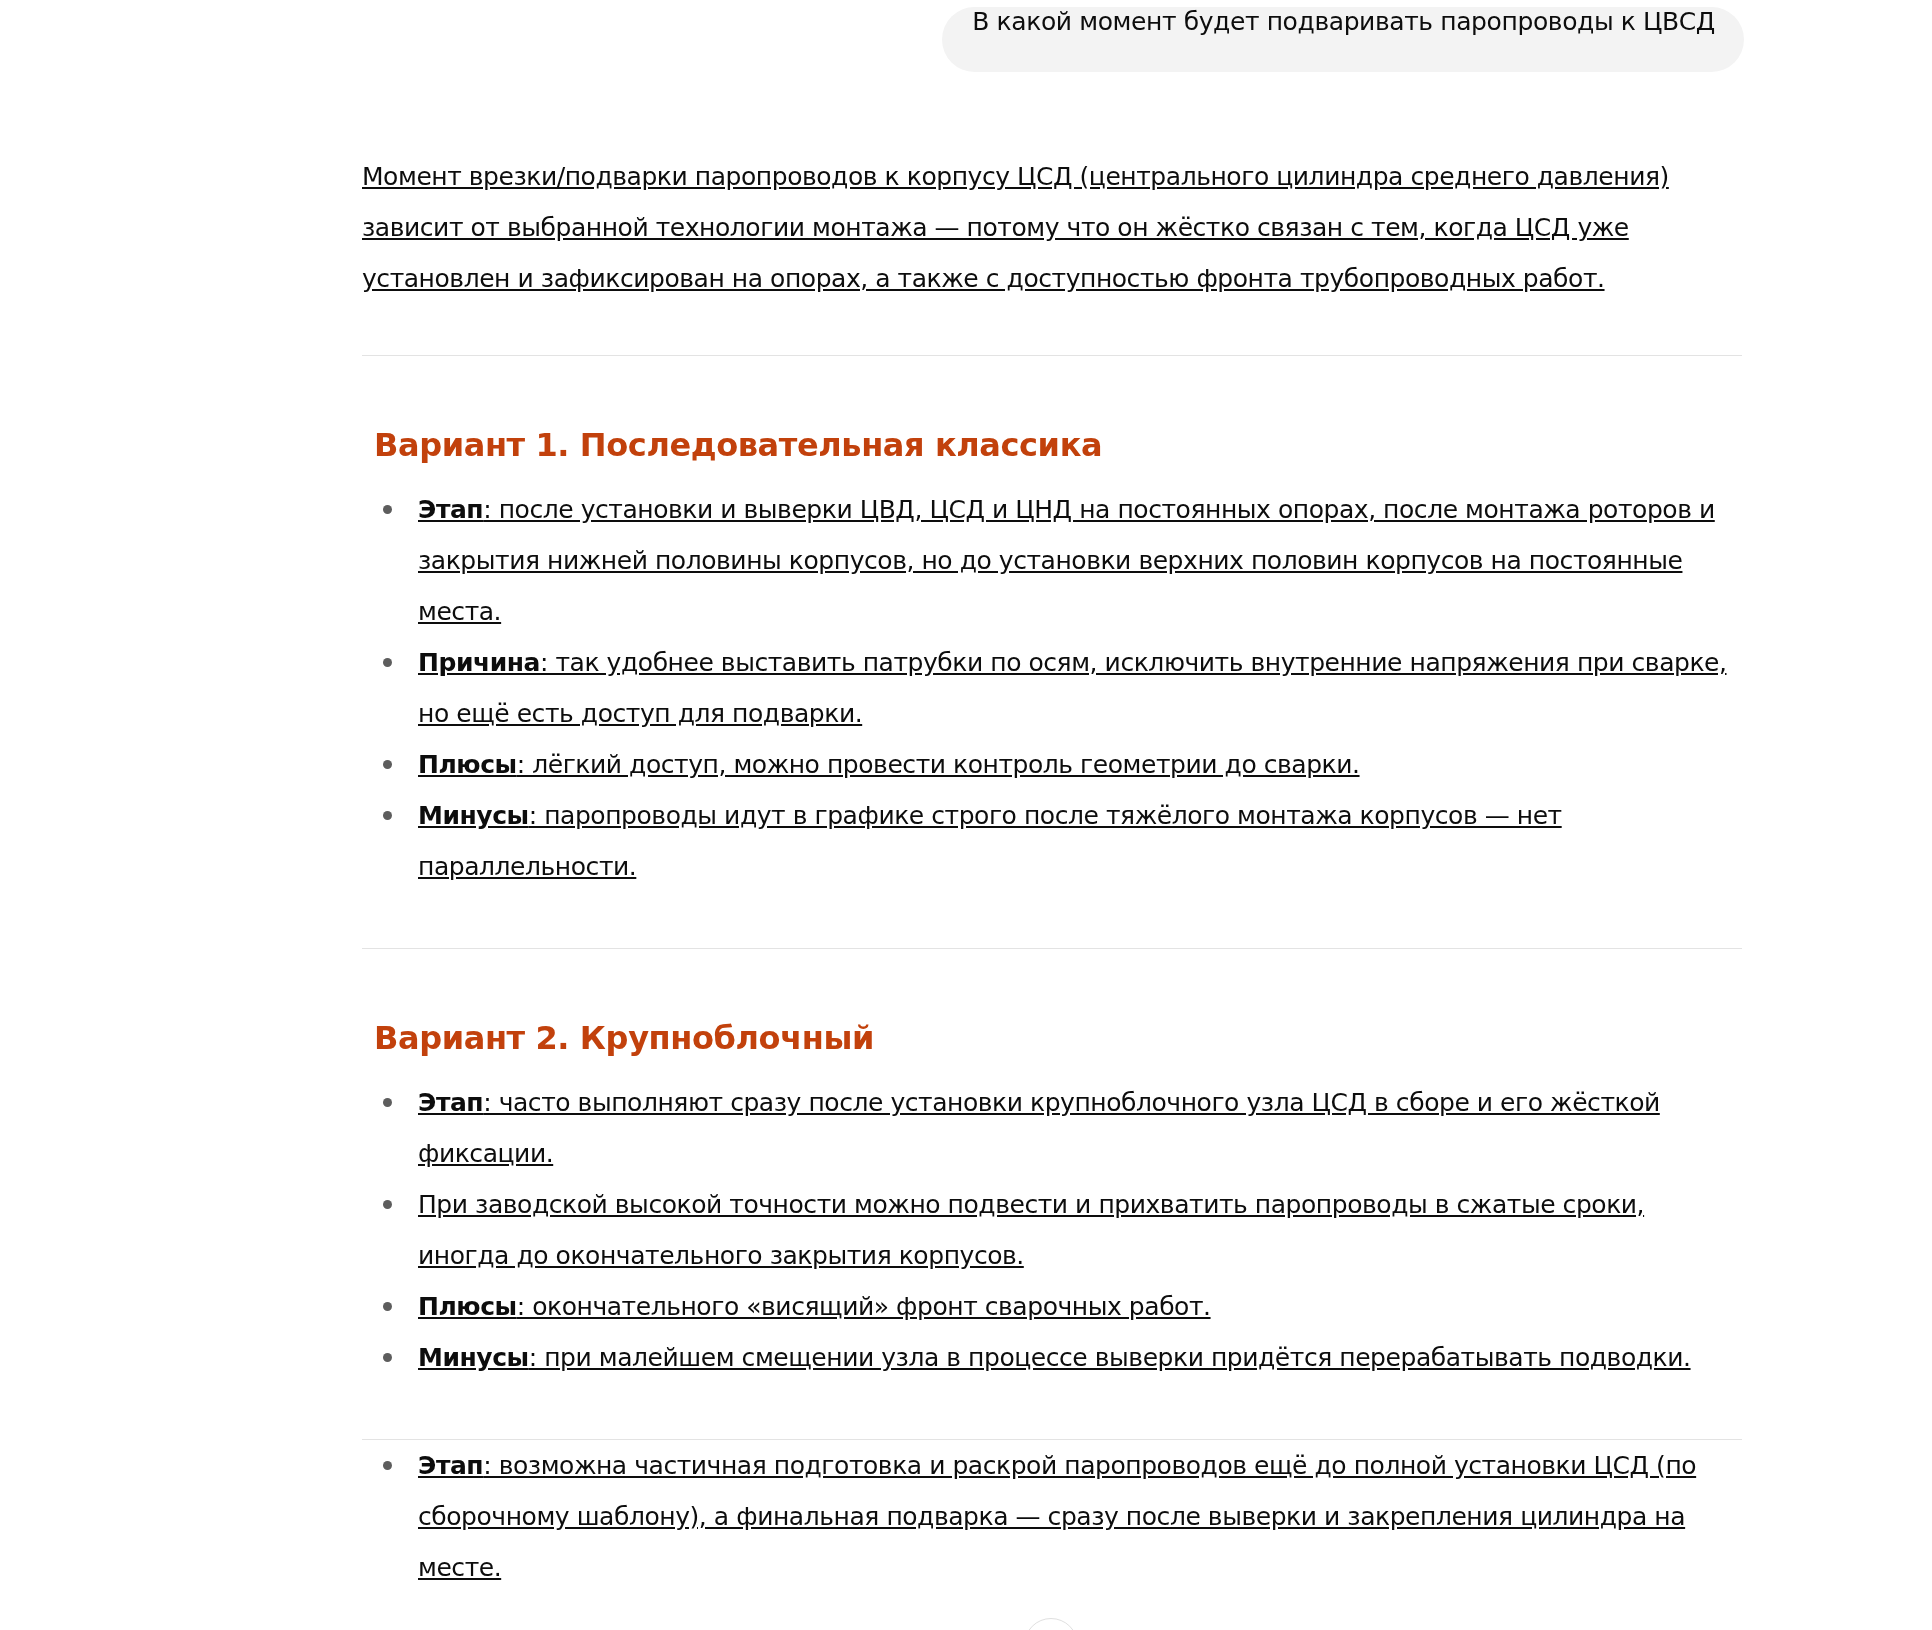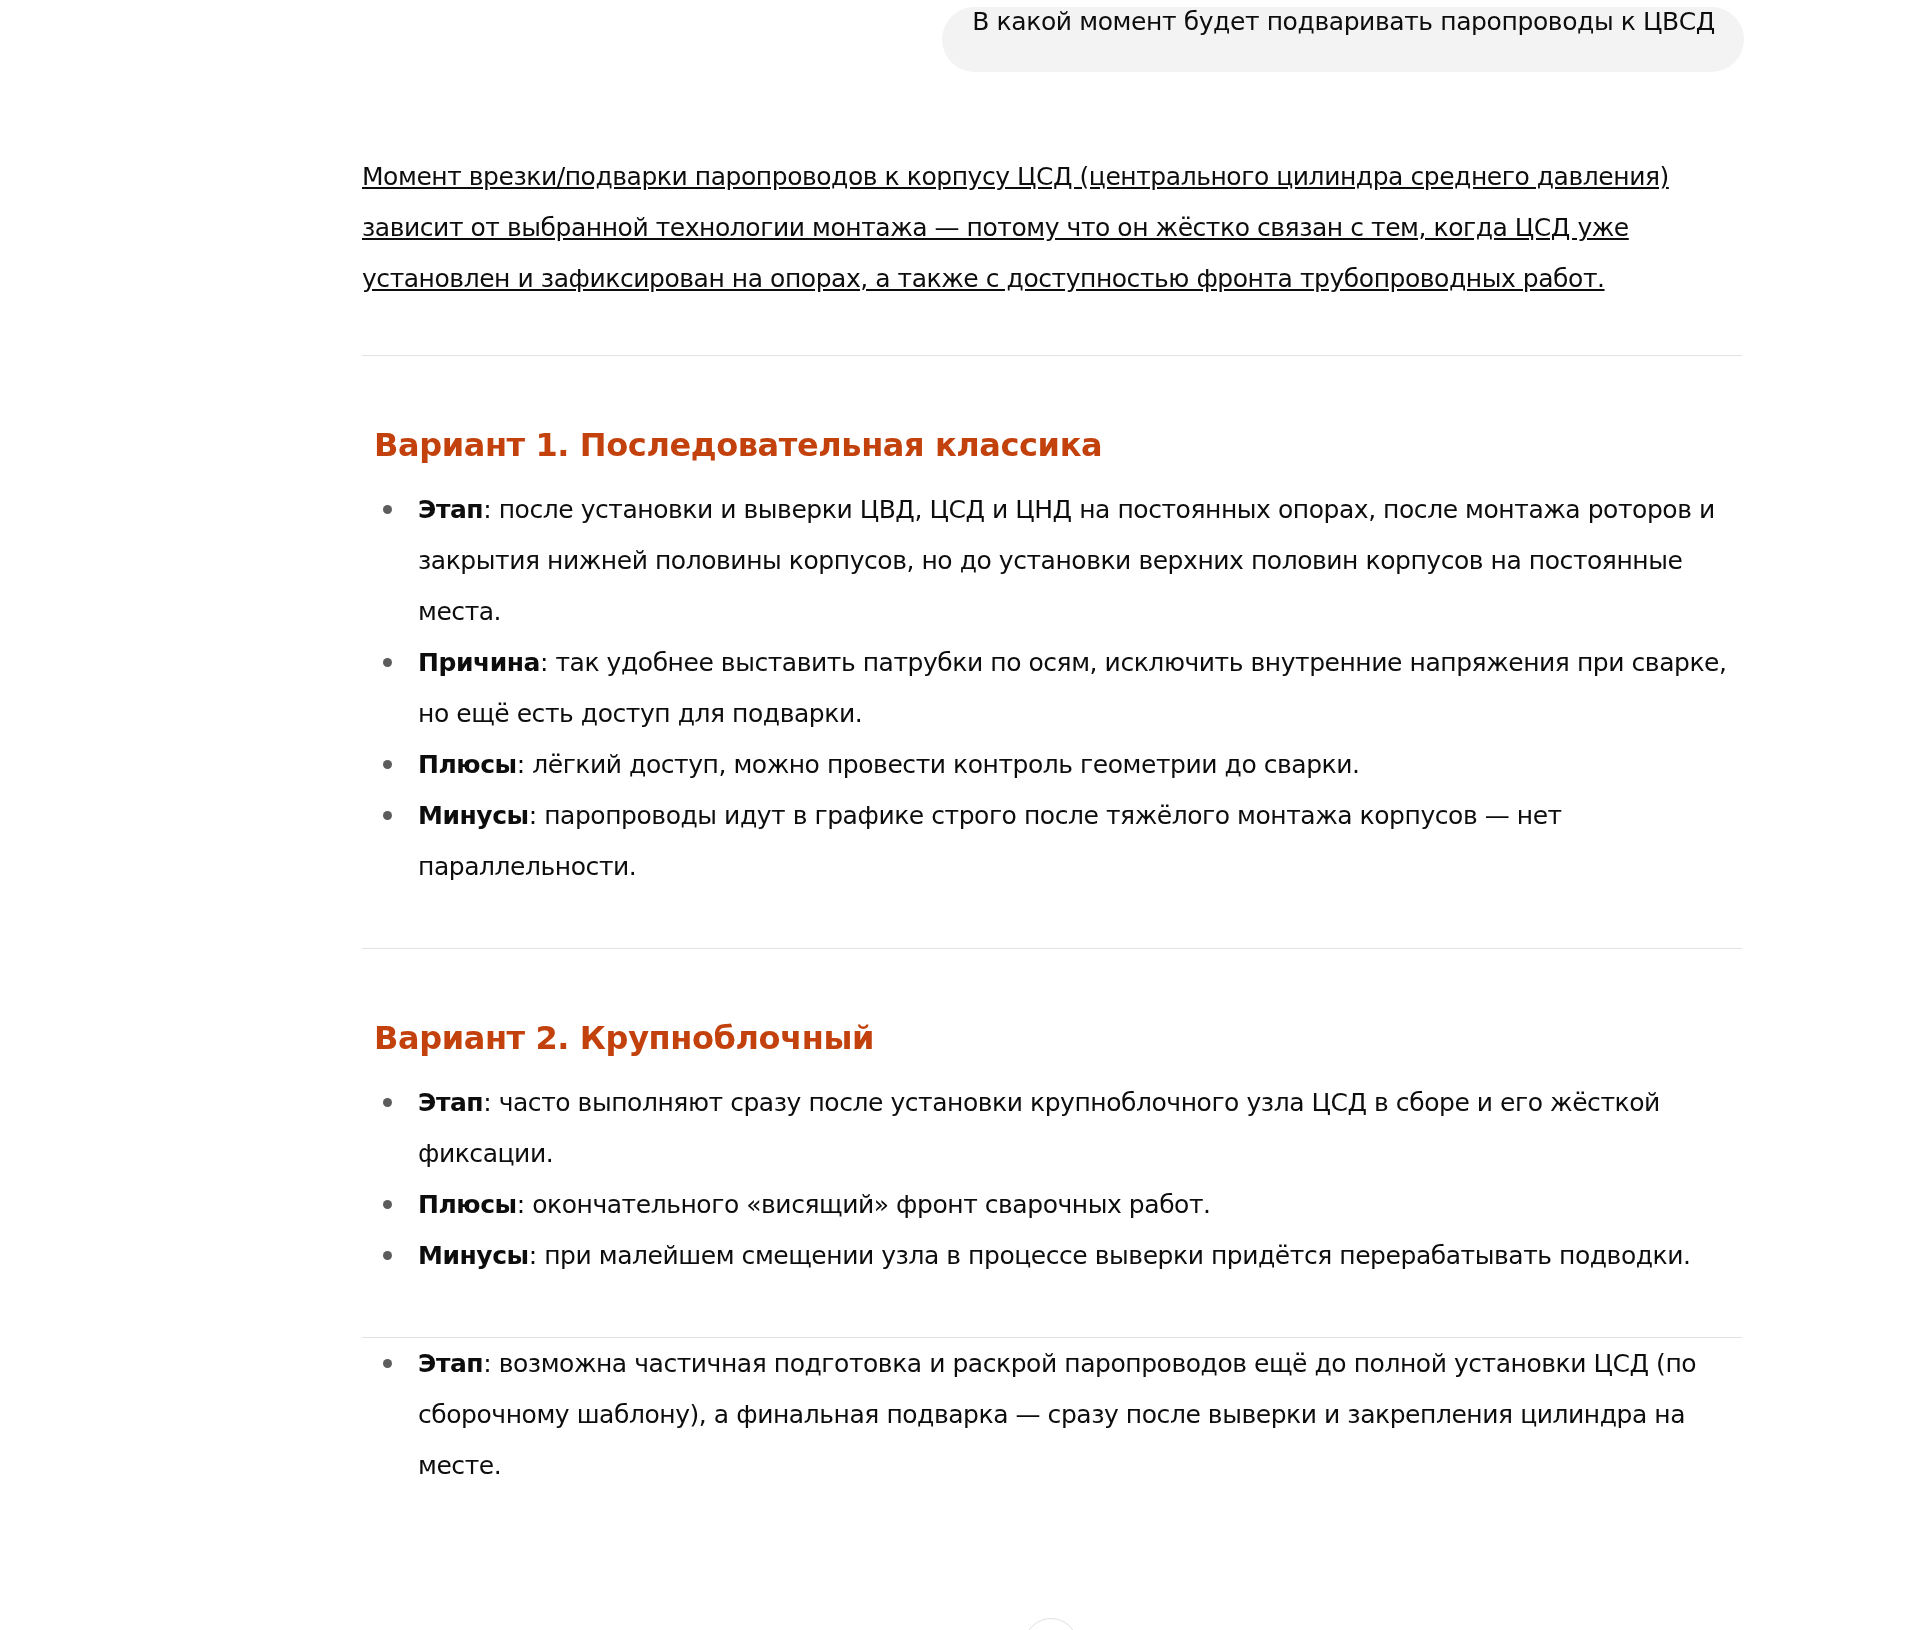--- a/index.html
+++ b/index.html
@@ -64,20 +64,21 @@
     font-weight: 600;
     letter-spacing: -0.4px;
     line-height: 46px;
     margin: 12px;
     color: #c2410c;
   }
   ul.bullets {
     list-style: none;
     margin: 0;
     padding: 0 0 0 56px;
+    text-decoration: underline;
   }
   ul.bullets li {
     position: relative;
     line-height: 51px;
   }
   ul.bullets li .dot {
     position: absolute;
     left: -35px;
     top: 21px;
     width: 9px;
@@ -135,20 +136,21 @@
       <li><span class="dot"></span><span class="term">Минусы</span><span>: паропроводы идут в графике строго после тяжёлого монтажа корпусов — нет параллельности.</span></li>
     </ul>
     <div class="sec-gap"></div>
 
     <hr class="divider">
     <div class="sec-head-wrap">
       <h3 class="section-heading">Вариант 2. Крупноблочный</h3>
     </div>
     <ul class="bullets">
       <li><span class="dot"></span><span class="term">Этап</span><span>: часто выполняют сразу после установки крупноблочного узла ЦСД в сборе и его жёсткой фиксации.</span></li>
+      <li><span class="dot"></span><span class="term"></span><span>При заводской высокой точности можно подвести и прихватить паропроводы в сжатые сроки, иногда до окончательного закрытия корпусов.</span></li>
       <li><span class="dot"></span><span class="term">Плюсы</span><span>: окончательного «висящий» фронт сварочных работ.</span></li>
       <li><span class="dot"></span><span class="term">Минусы</span><span>: при малейшем смещении узла в процессе выверки придётся перерабатывать подводки.</span></li>
     </ul>
     <div class="sec-gap"></div>
 
     <hr class="divider">
     <ul class="bullets">
       <li><span class="dot"></span><span class="term">Этап</span><span>: возможна частичная подготовка и раскрой паропроводов ещё до полной установки ЦСД (по сборочному шаблону), а финальная подварка — сразу после выверки и закрепления цилиндра на месте.</span></li>
     </ul>
   </div>

